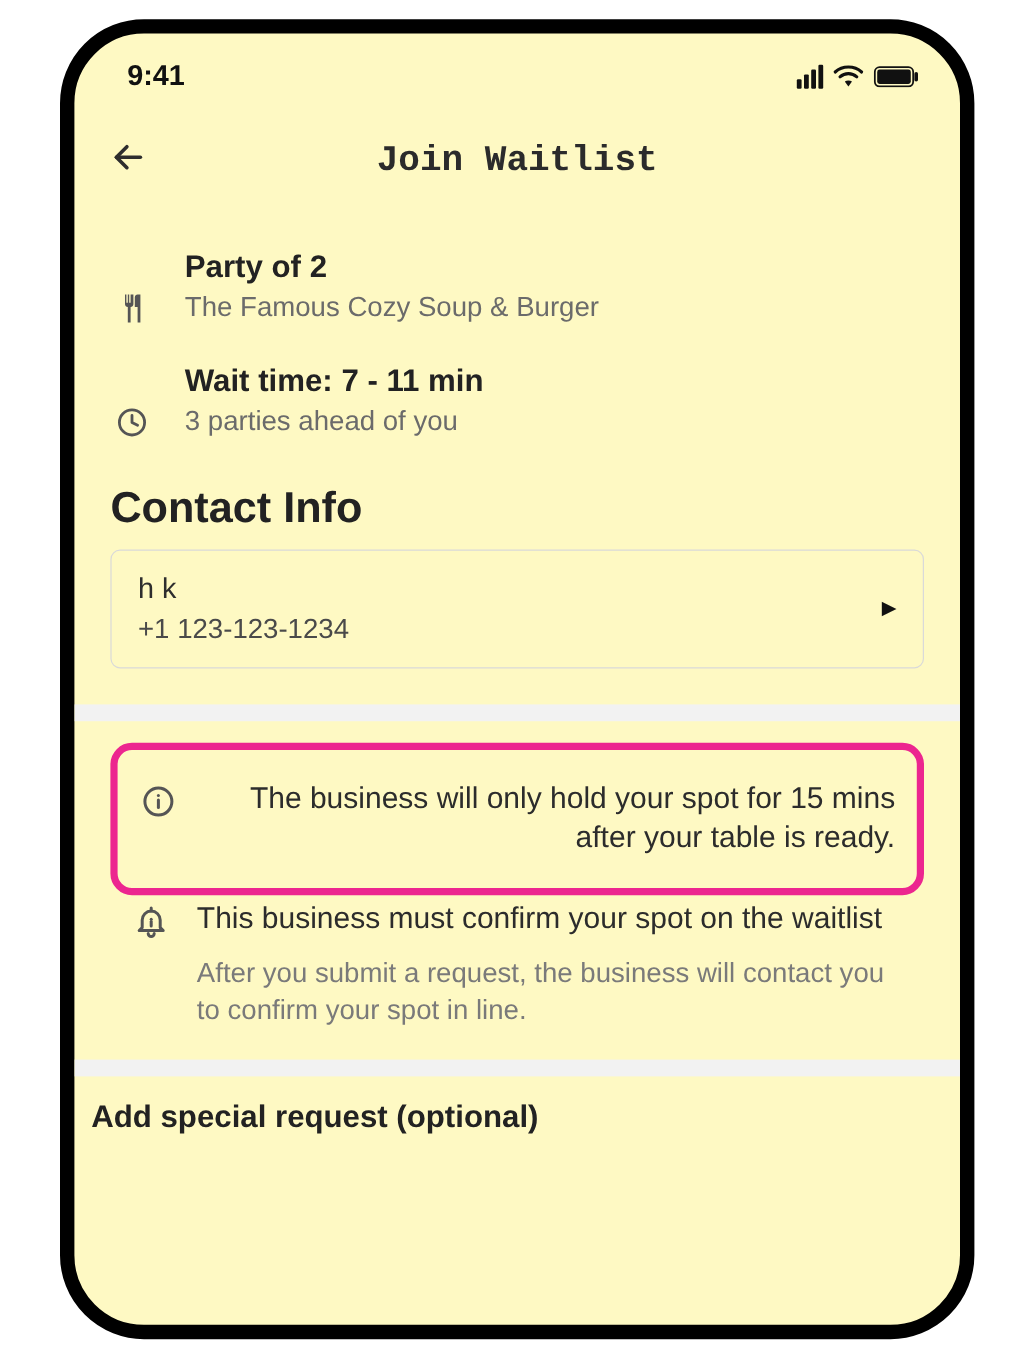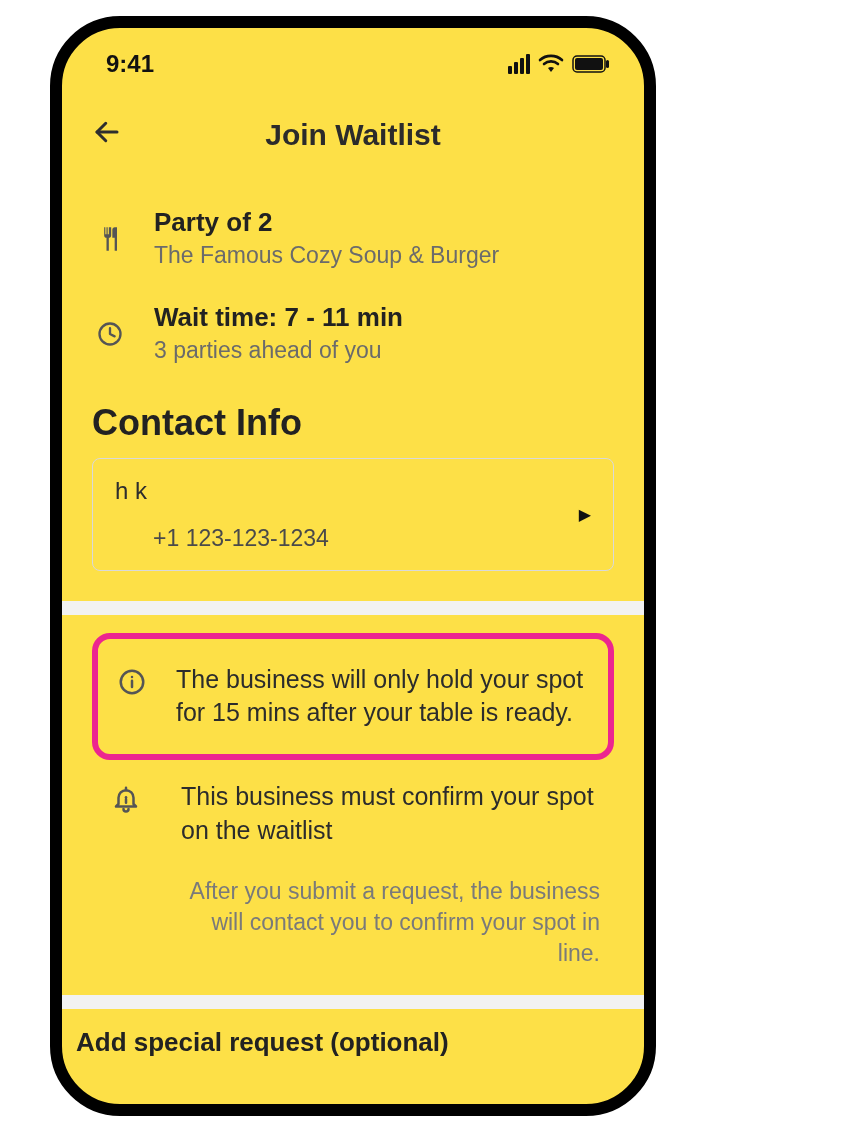--- a/index.html
+++ b/index.html
@@ -1,23 +1,23 @@
 <!DOCTYPE html>
 <html><head>
 <meta charset="utf-8">
 <style>
   * { box-sizing: border-box; margin: 0; padding: 0; }
   html, body { width: 862px; height: 1132px; background: #fff; font-family: -apple-system, "Helvetica Neue", Arial, sans-serif; }
   .device-frame {
     position: absolute;
     top: 16px; left: 50px;
-    width: 606px; height: 1100px;
+    width: 762px; height: 1100px;
     border: 12px solid #000;
     border-radius: 70px;
-    background: #fde047;
+    background: #fef9c3;
     overflow: hidden;
   }
   .status-bar {
     display: flex;
     justify-content: space-between;
     align-items: center;
     padding: 22px 34px 6px 44px;
     font-size: 24px;
     font-weight: 700;
     color: #111;
@@ -43,60 +43,61 @@
     font-size: 34px;
     color: #2e2e2e;
     cursor: pointer;
   }
   .nav-title {
     flex: 1;
     text-align: center;
     font-size: 30px;
     font-weight: 700;
     color: #2b2b2b;
+    font-family: Liberation Mono, monospace;
   }
 
   .section { padding: 18px 30px 0 30px; }
-  .info-row { display: flex; align-items: center; gap: 26px; padding: 22px 0 8px 0; }
+  .info-row { display: flex; align-items: flex-end; gap: 26px; padding: 22px 0 8px 0; }
   .info-icon { width: 36px; display: flex; justify-content: center; padding-top: 2px; color: #555; }
   .info-body { flex: 1; }
   .info-title { font-size: 26px; font-weight: 700; color: #222; line-height: 1.3; }
   .info-sub { font-size: 23px; color: #6b6b6b; margin-top: 0; line-height: 1.35; }
 
   .contact-heading { font-size: 36px; font-weight: 700; color: #222; padding: 28px 0 14px 0; }
   .contact-card {
     border: 1px solid #d9d9d9;
     border-radius: 8px;
     padding: 18px 22px;
     display: flex;
     align-items: center;
     justify-content: space-between;
     cursor: pointer;
   }
-  .contact-left { display: flex; flex-direction: row; gap: 6px; }
+  .contact-left { display: flex; flex-direction: column; gap: 6px; }
   .contact-name { font-size: 24px; color: #2e2e2e; }
-  .contact-phone { font-size: 23px; color: #4a4a4a; margin-top: 48px; }
+  .contact-phone { font-size: 23px; color: #4a4a4a; }
   .contact-caret { font-size: 16px; color: #111; }
 
   .divider { height: 14px; background: #f2f2f2; margin-top: 30px; }
 
   .notice-block { padding: 0 30px; }
   .highlight-box {
     border: 6px solid #ec268f;
     border-radius: 18px;
     padding: 14px 14px 14px 10px;
     margin-top: 18px;
   }
-  .notice-row { display: flex; align-items: flex-start; gap: 24px; padding: 10px 4px; }
+  .notice-row { display: flex; align-items: flex-start; gap: 24px; padding: 10px 4px; text-align: right; }
   .notice-icon { width: 40px; display: flex; justify-content: center; padding-top: 4px; color: #555; }
   .notice-text { flex: 1; font-size: 25px; color: #2c2c2c; line-height: 1.35; }
 
-  .confirm-row { display: flex; align-items: flex-start; gap: 35px; padding: 20px 14px 0 14px; }
+  .confirm-row { display: flex; align-items: flex-start; gap: 18px; padding: 3px 14px 0 14px; }
   .confirm-title { font-size: 25px; font-weight: 500; color: #2c2c2c; line-height: 1.35; }
-  .confirm-sub { font-size: 23px; color: #7a7a7a; line-height: 1.35; margin-top: 28px; text-align: right; }
+  .confirm-sub { font-size: 23px; color: #7a7a7a; line-height: 1.35; margin-top: 12px; }
 
   .special-heading {
     font-size: 26px;
     font-weight: 700;
     color: #222;
     padding: 18px 30px 0 14px;
   }
 </style>
 </head>
 <body>

